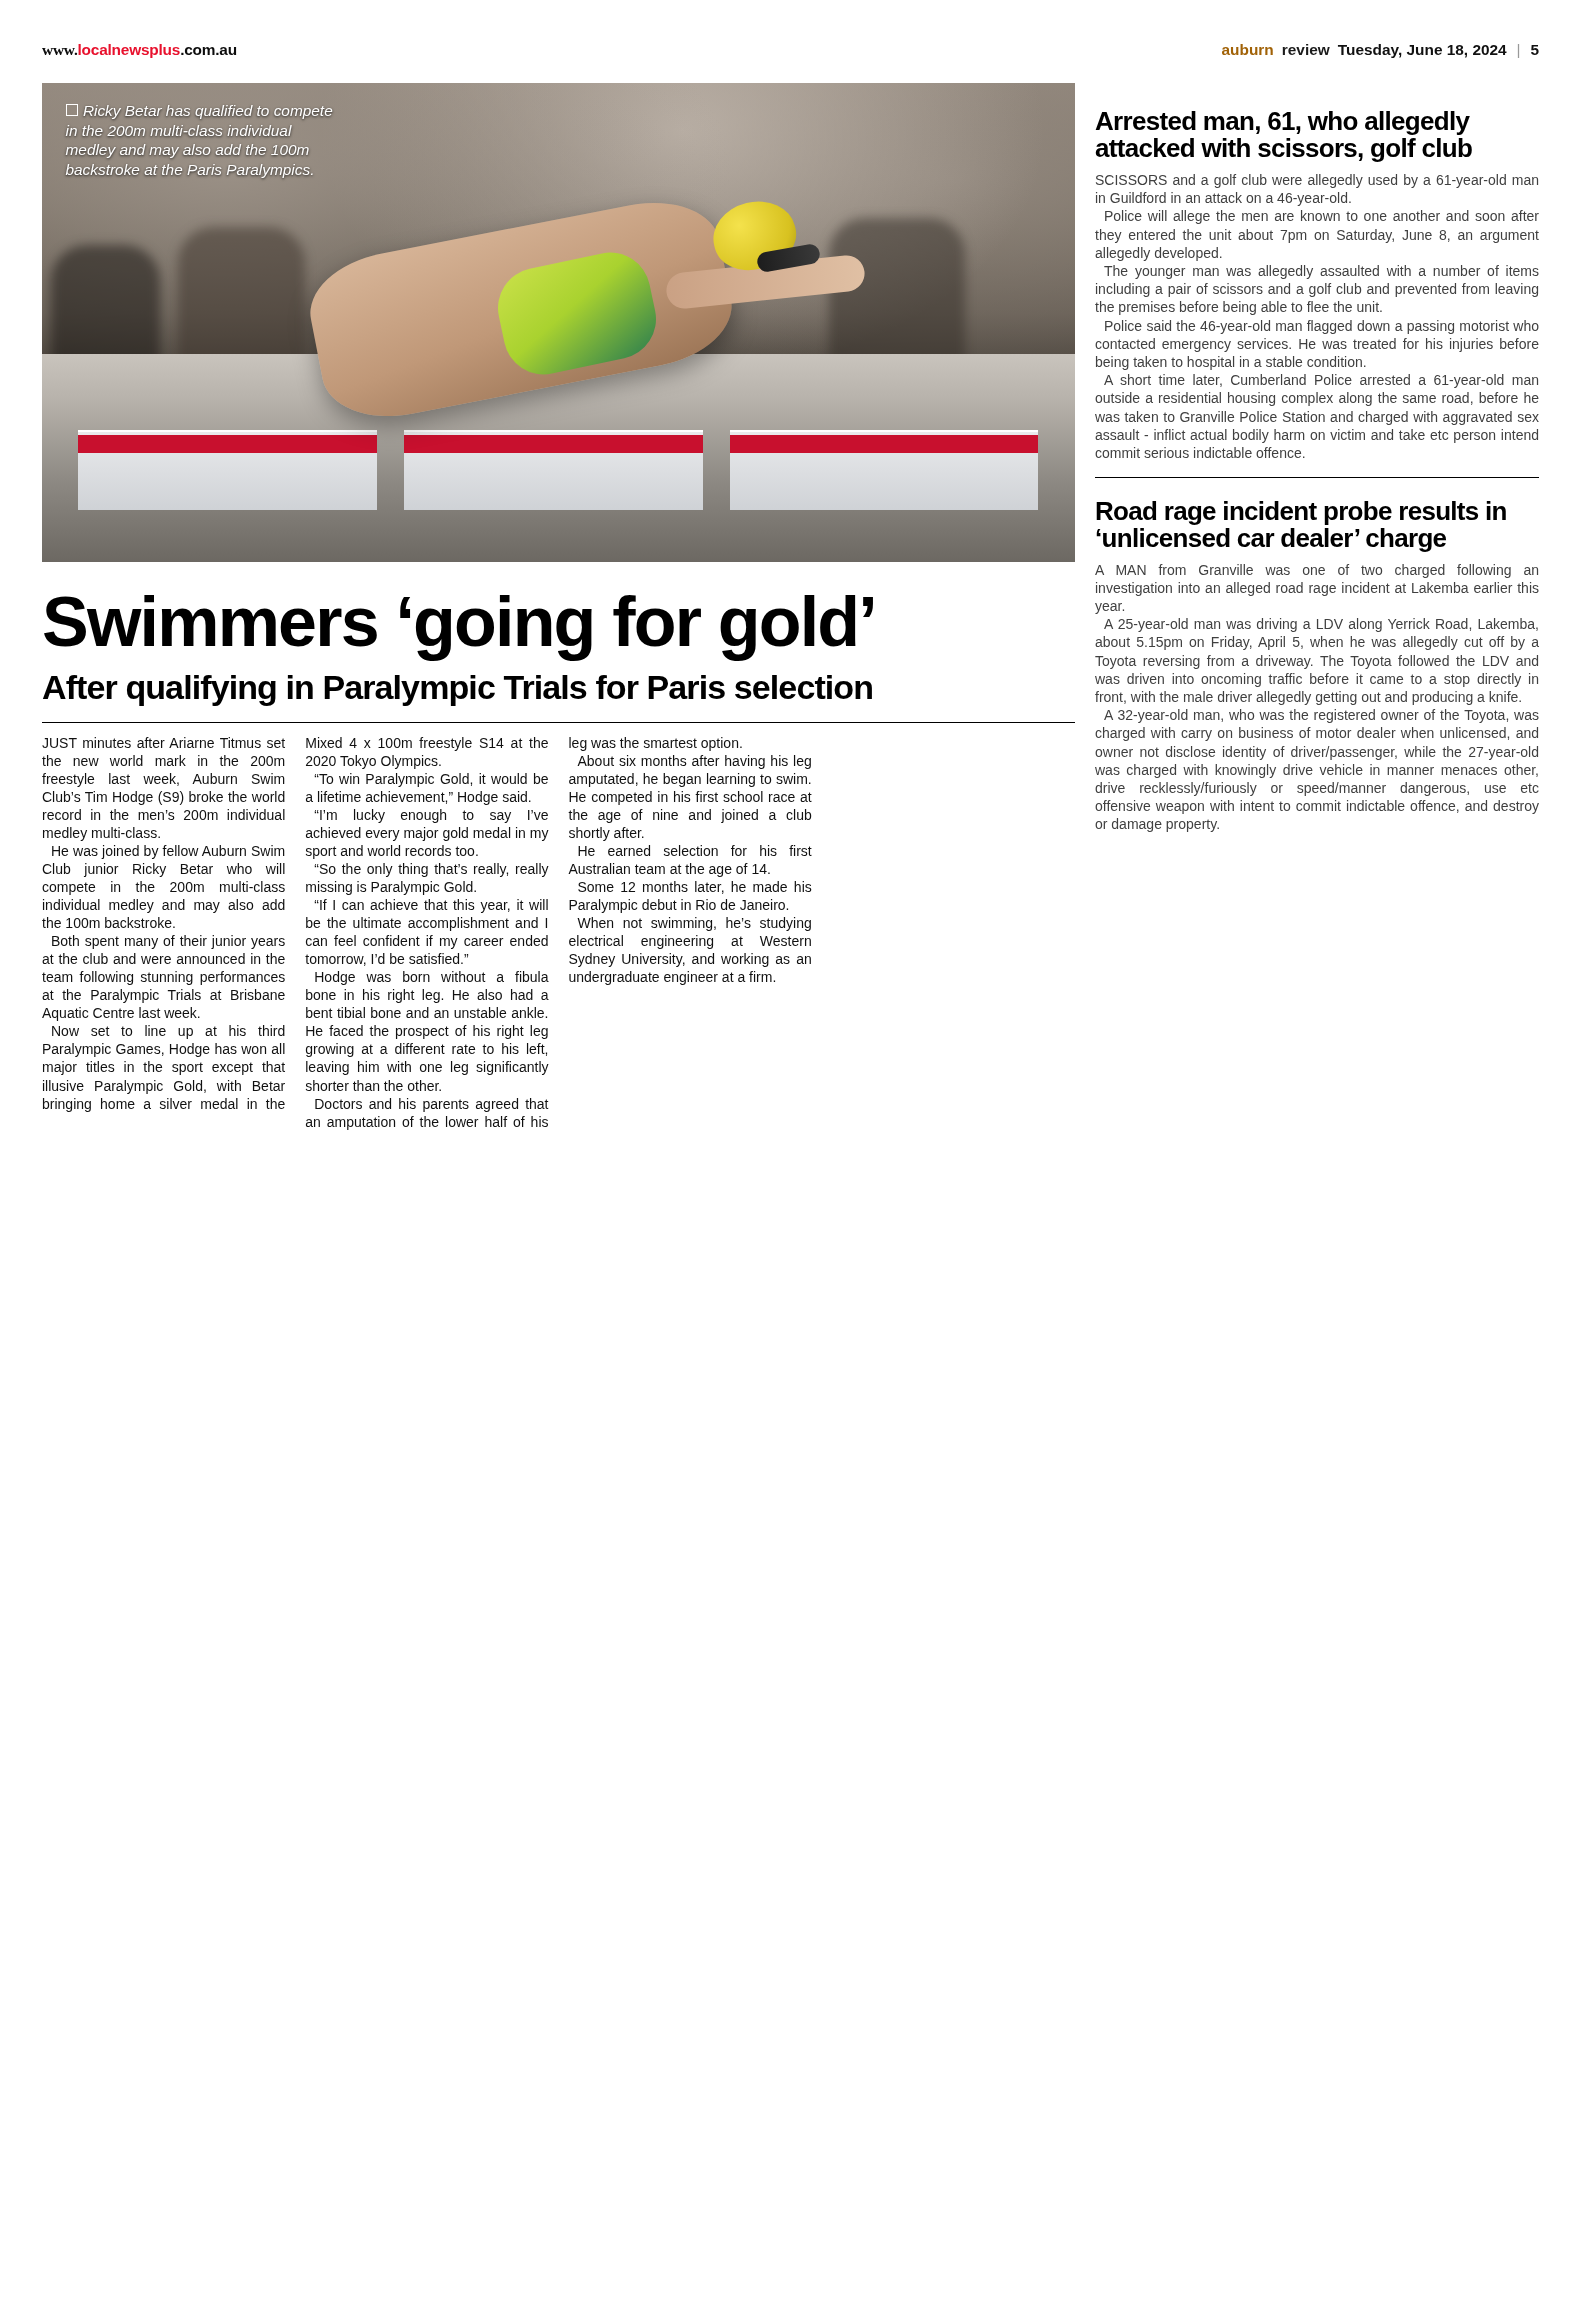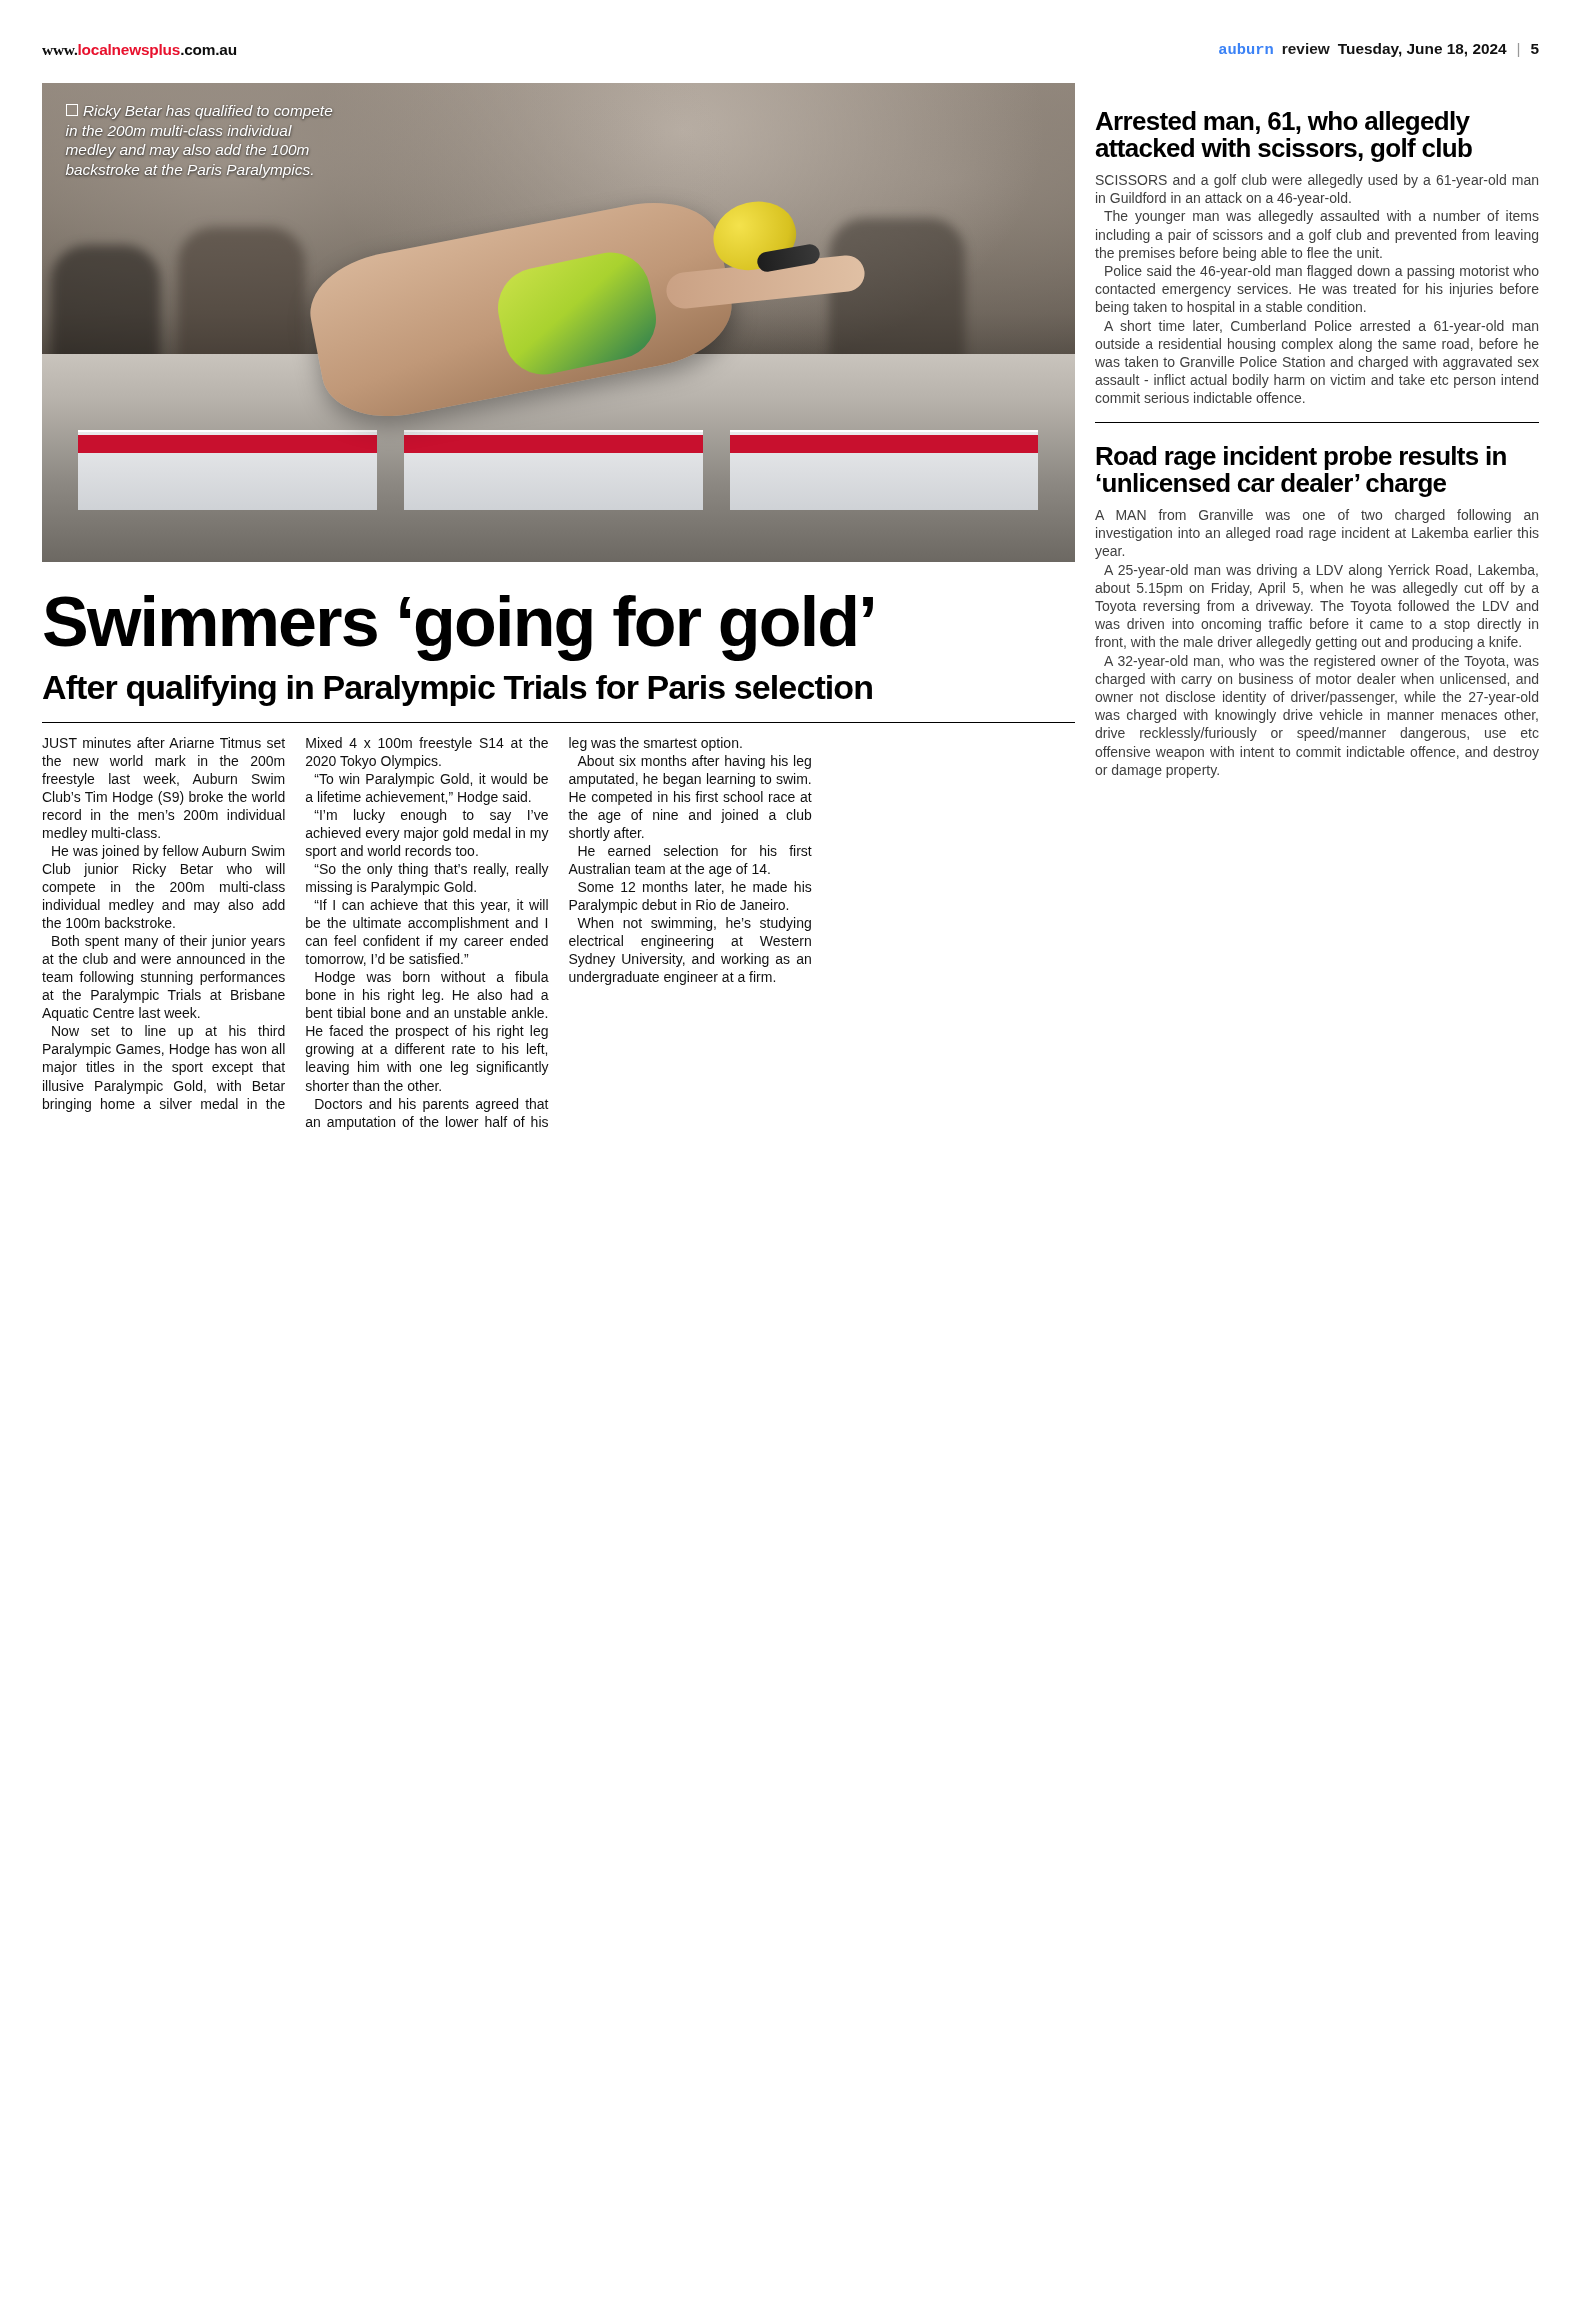--- a/index.html
+++ b/index.html
@@ -38,21 +38,21 @@
   .site-url { letter-spacing: -0.2px; }
   .site-url .u-www { color: #0d0d0d; font-family: Liberation Serif, serif; }
   .site-url .u-mid { color: #e8112d; }
   .site-url .u-end { color: #0d0d0d; }
   .mast-right {
     display: flex;
     align-items: baseline;
     gap: 8.1px;
     font-size: 15.4px;
   }
-  .brand-auburn { color: #3b82f6; font-weight: bold; font-family: Liberation Mono, monospace; }
+  .brand-auburn { color: #a16207; font-weight: bold; }
   .brand-review { color: #1b1b1b; font-weight: bold; }
   .mast-date { color: #111; font-weight: bold; }
   .mast-sep { color: #999; font-weight: normal; padding: 0 1.8px; }
   .mast-page { color: #111; font-weight: bold; }
 
   
   .content {
     position: relative;
     display: flex;
     gap: 20px;
@@ -278,20 +278,21 @@
         <p>He earned selection for his first Australian team at the age of 14.</p>
         <p>Some 12 months later, he made his Paralympic debut in Rio de Janeiro.</p>
         <p>When not swimming, he’s studying electrical engineering at Western Sydney University, and working as an undergraduate engineer at a firm.</p>
       </div>
     </div>
 
     <div class="right-col">
       <h3 class="side-head first">Arrested man, 61, who allegedly attacked with scissors, golf club</h3>
       <div class="side-body">
         <p>SCISSORS and a golf club were allegedly used by a 61-year-old man in Guildford in an attack on a 46-year-old.</p>
+        <p>Police will allege the men are known to one another and soon after they entered the unit about 7pm on Saturday, June 8, an argument allegedly developed.</p>
         <p>The younger man was allegedly assaulted with a number of items including a pair of scissors and a golf club and prevented from leaving the premises before being able to flee the unit.</p>
         <p>Police said the 46-year-old man flagged down a passing motorist who contacted emergency services. He was treated for his injuries before being taken to hospital in a stable condition.</p>
         <p>A short time later, Cumberland Police arrested a 61-year-old man outside a residential housing complex along the same road, before he was taken to Granville Police Station and charged with aggravated sex assault - inflict actual bodily harm on victim and take etc person intend commit serious indictable offence.</p>
       </div>
 
       <hr class="side-rule">
 
       <h3 class="side-head">Road rage incident probe results in ‘unlicensed car dealer’ charge</h3>
       <div class="side-body">
         <p>A MAN from Granville was one of two charged following an investigation into an alleged road rage incident at Lakemba earlier this year.</p>

